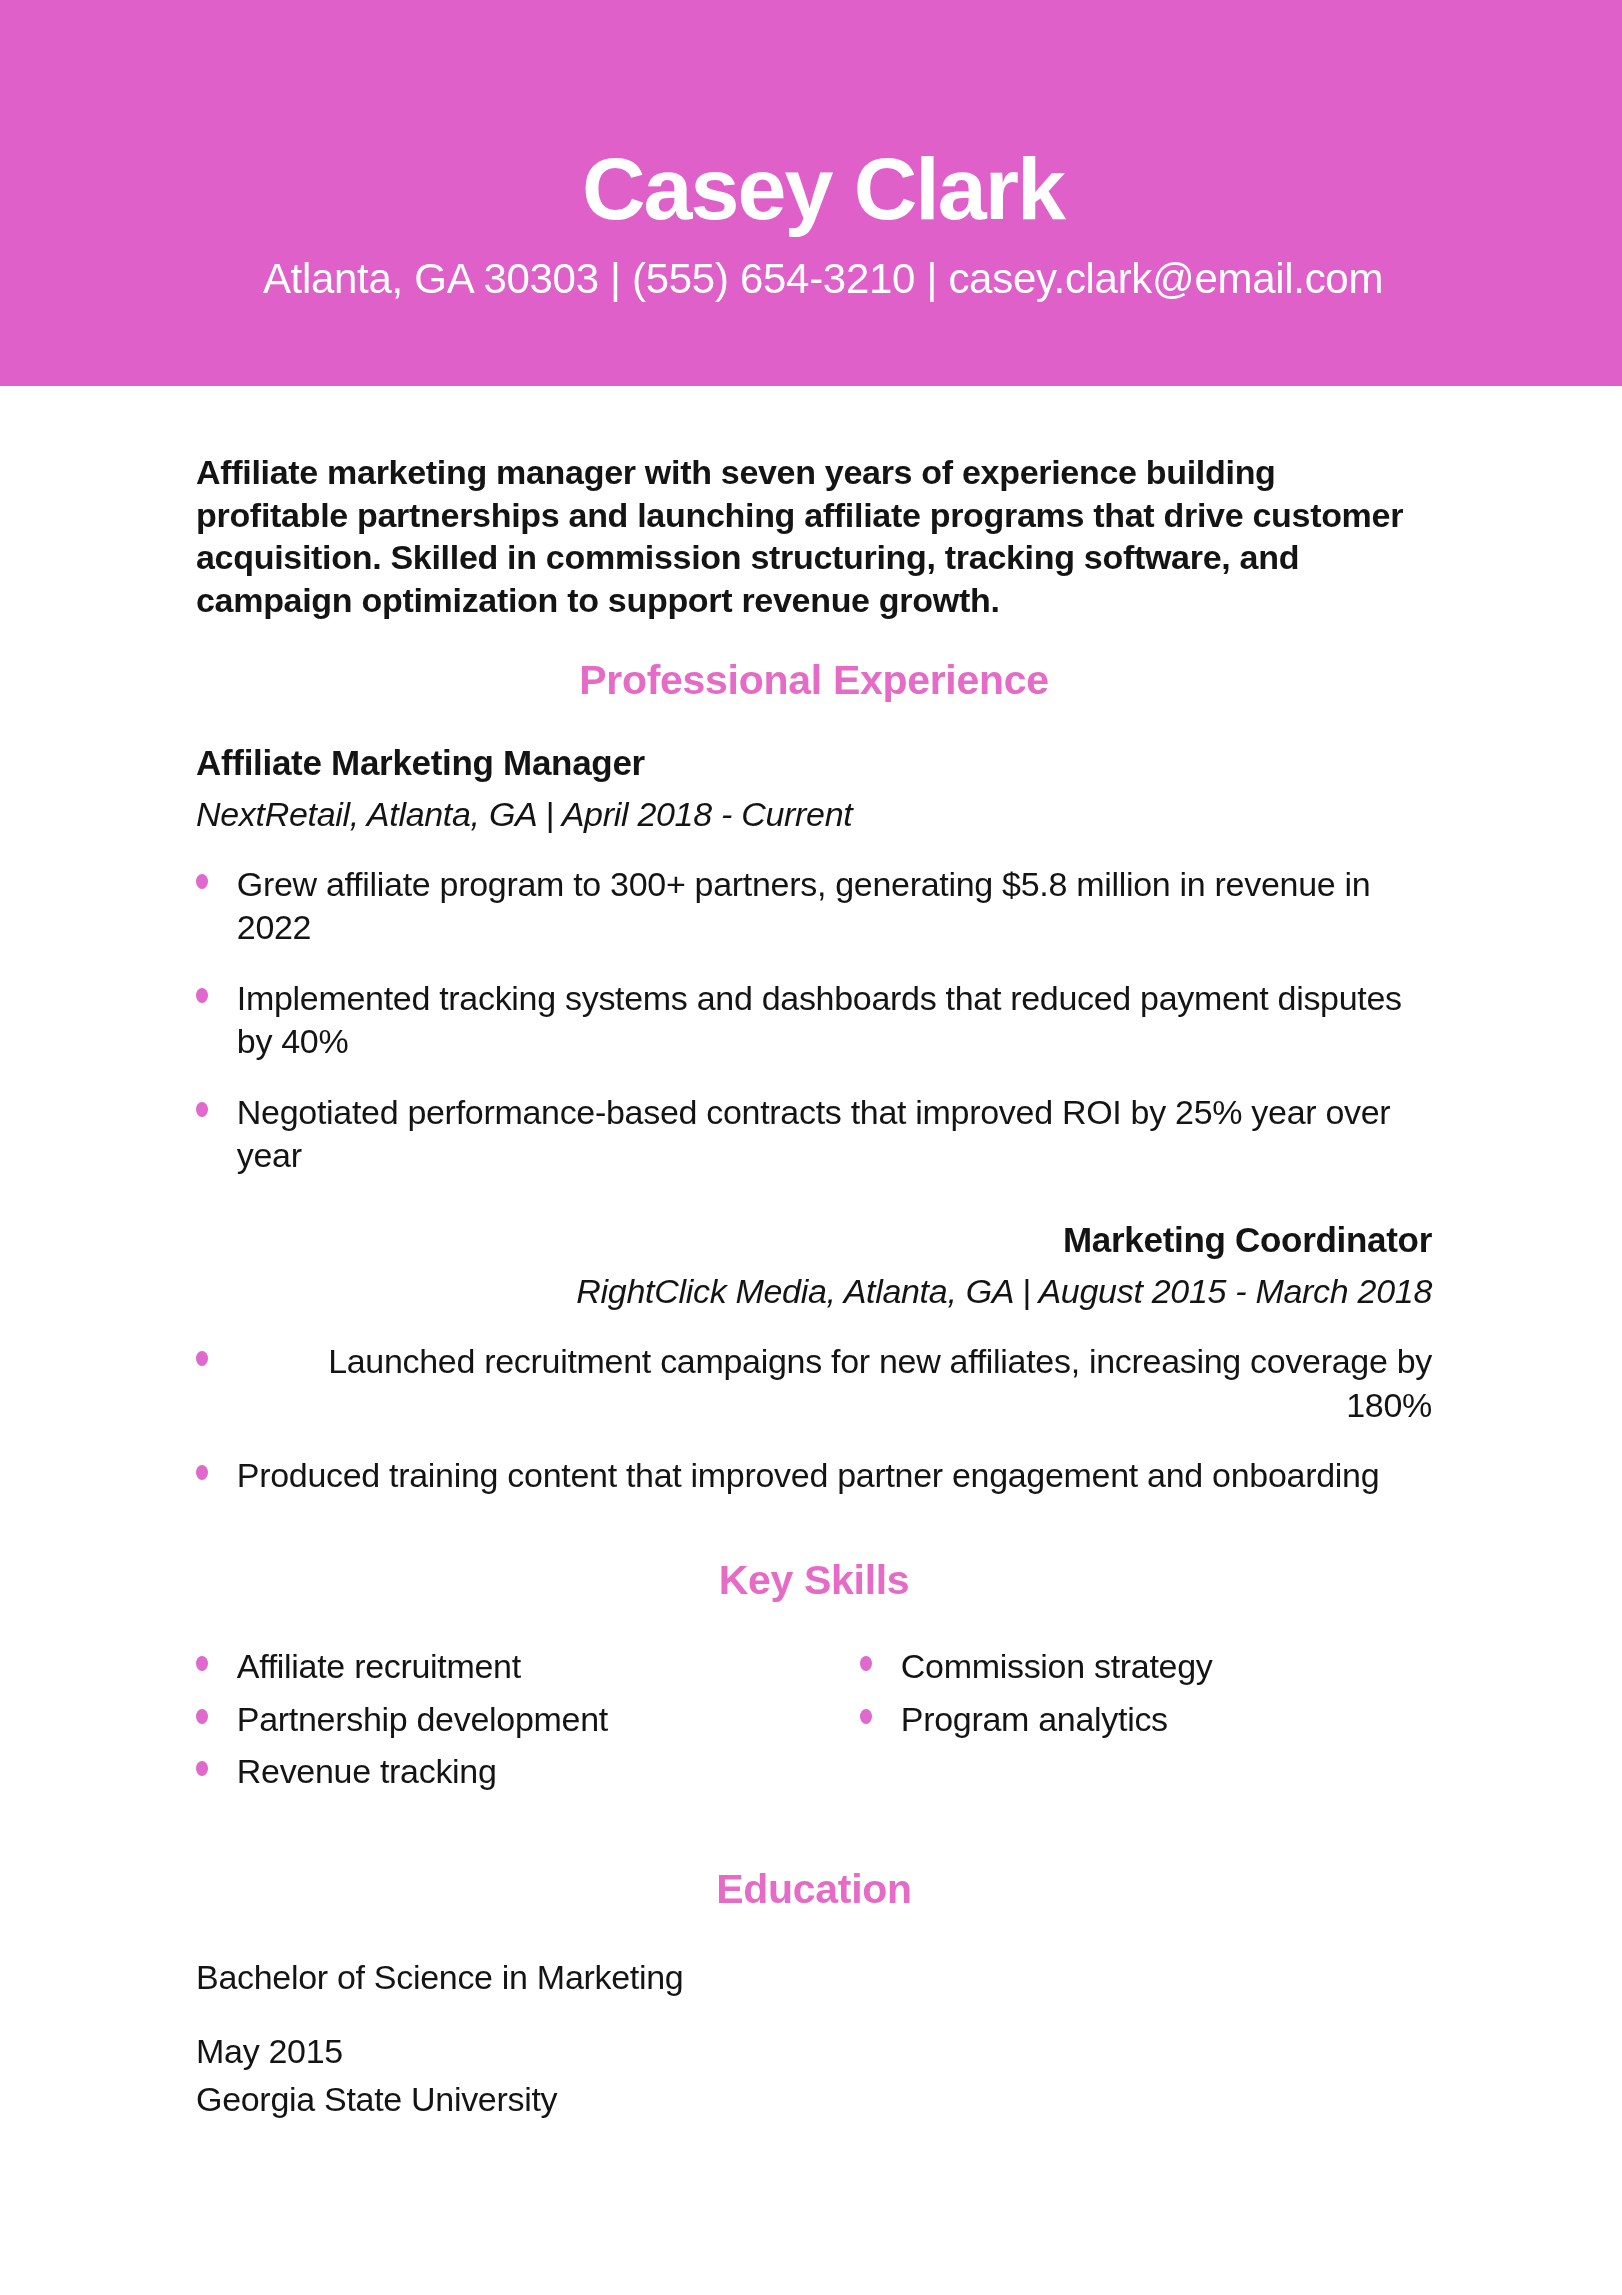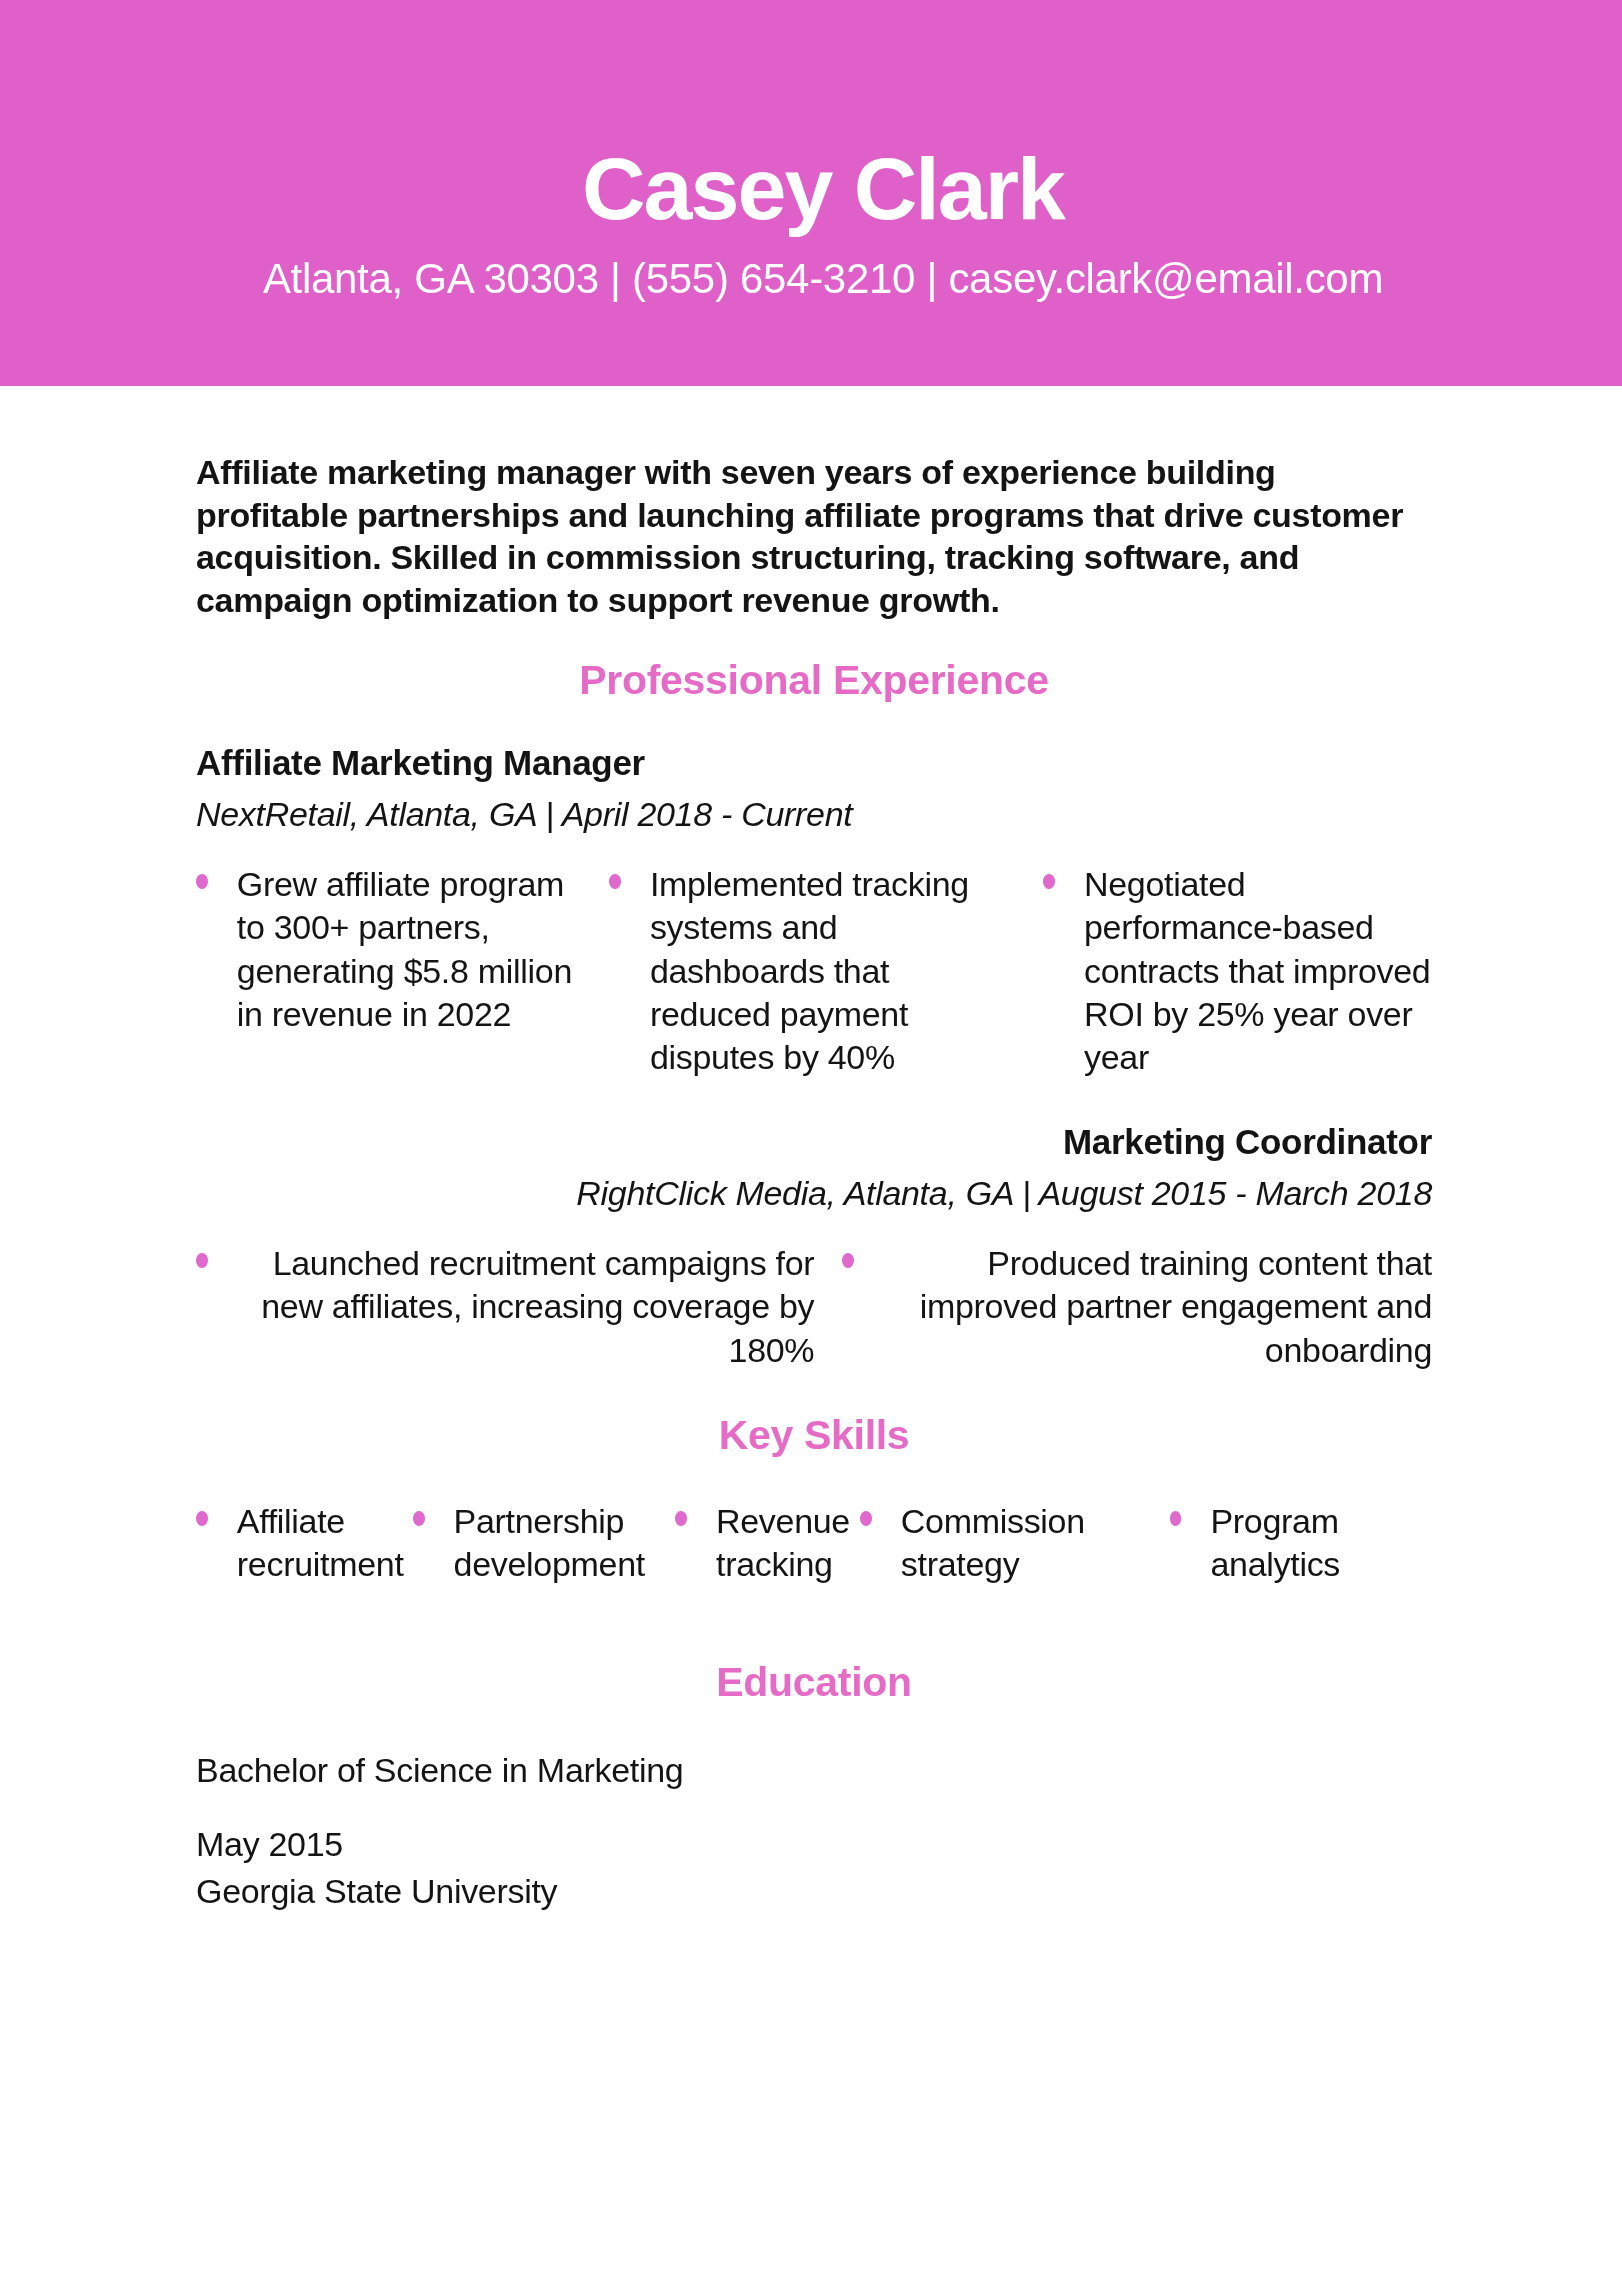--- a/index.html
+++ b/index.html
@@ -56,21 +56,21 @@
     max-width: 1243px;
   }
   h2.section-heading {
     margin: 36px 0 0 0;
     text-align: center;
     color: var(--heading, #e56bc7);
     font-size: 41px;
     font-weight: bold;
     letter-spacing: -0.3px;
   }
-  h2.skills-heading { margin-top: 40px; }
+  h2.skills-heading { margin-top: 60px; }
   h2.education-heading { margin-top: 73px; }
   .job { margin-top: 38px; }
   .job + .job { margin-top: 42px; text-align: right; }
   .job h3 {
     margin: 0;
     font-size: 35px;
     font-weight: bold;
     letter-spacing: -0.3px;
     line-height: 1.2;
   }
@@ -79,21 +79,21 @@
     font-style: italic;
     font-size: 34px;
     letter-spacing: -0.3px;
     line-height: 1.25;
   }
   ul.bullets {
     list-style: none;
     margin: 27.5px 0 0 0;
     padding: 0;
     display: flex;
-    flex-direction: row;
+    flex-direction: column;
     gap: 27.5px;
   }
   ul.bullets li {
     display: flex;
     align-items: flex-start;
     gap: 29px;
     font-size: 34px;
     line-height: 1.27;
     letter-spacing: -0.3px;
   }

